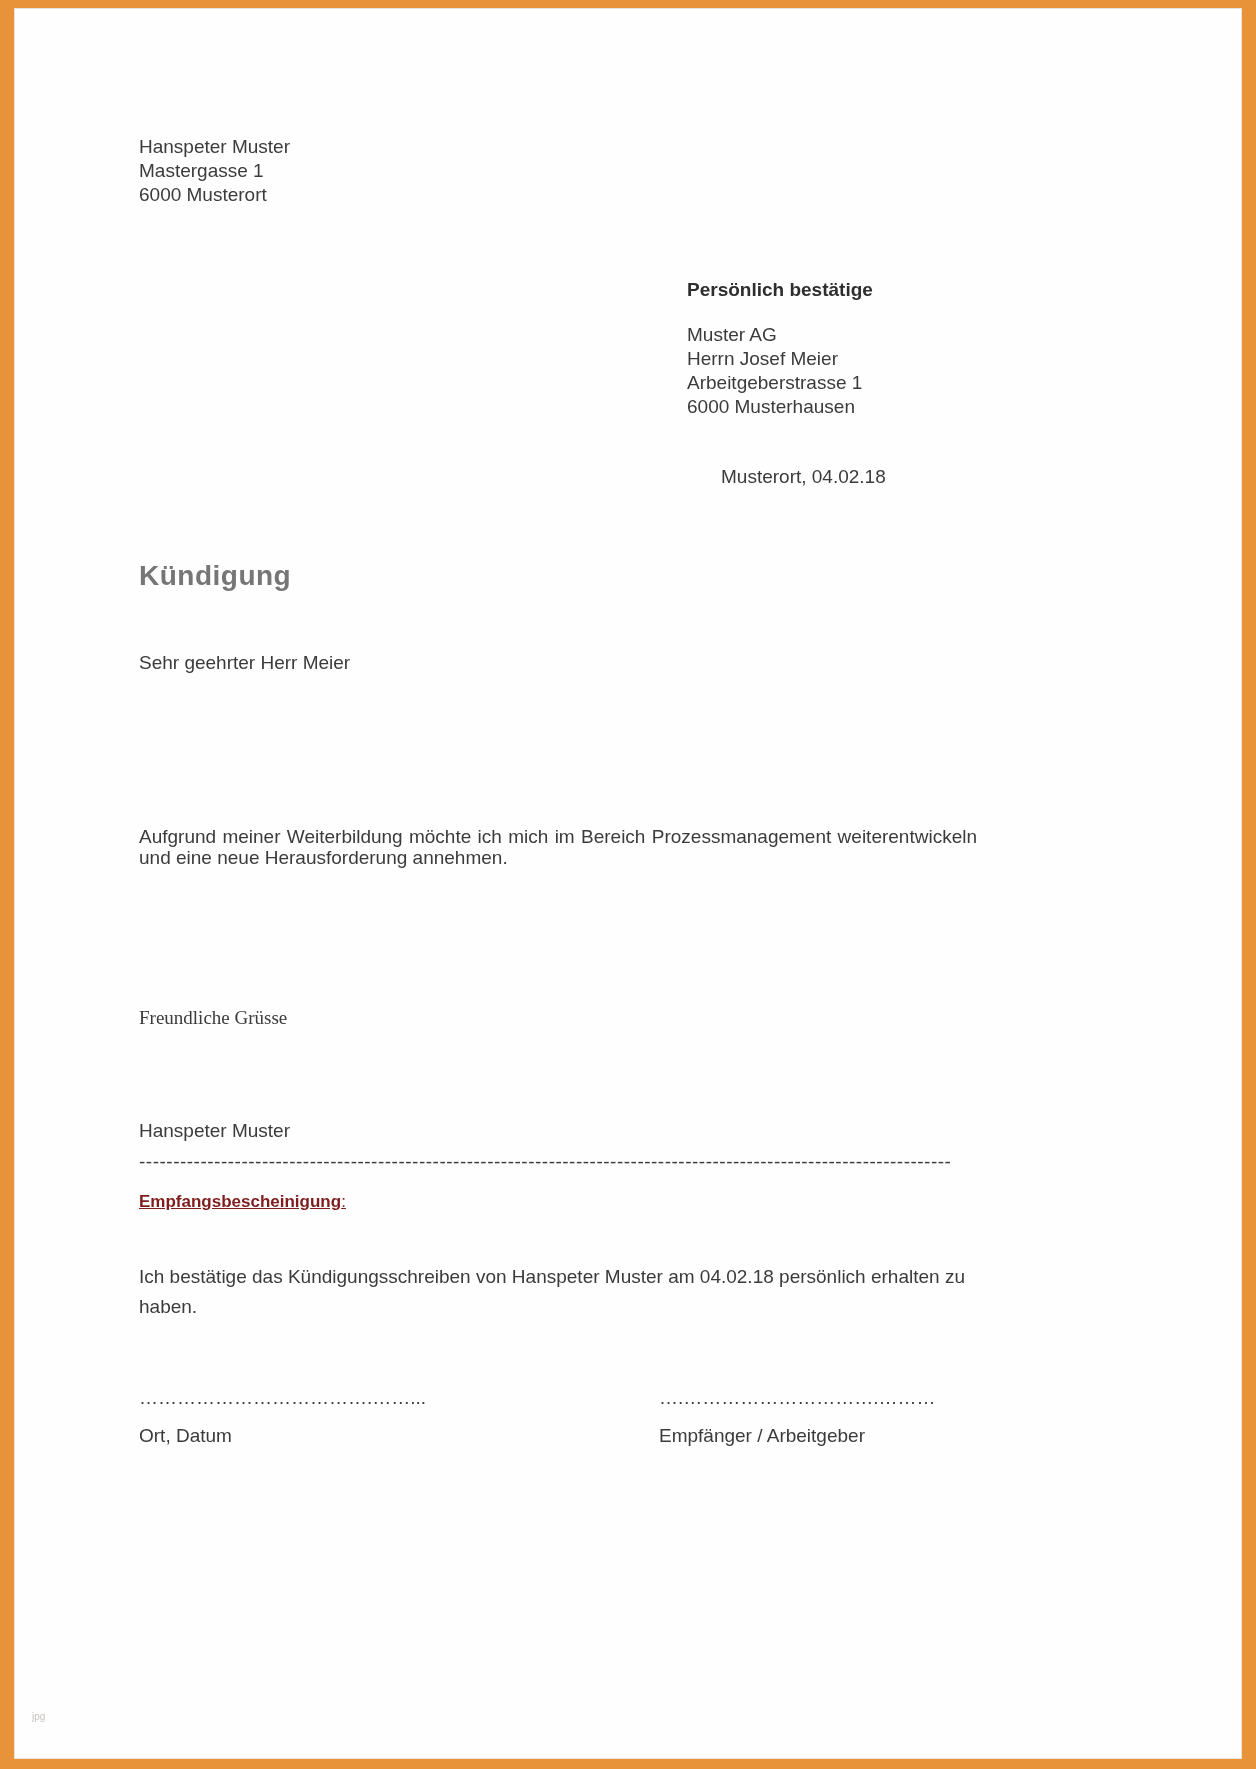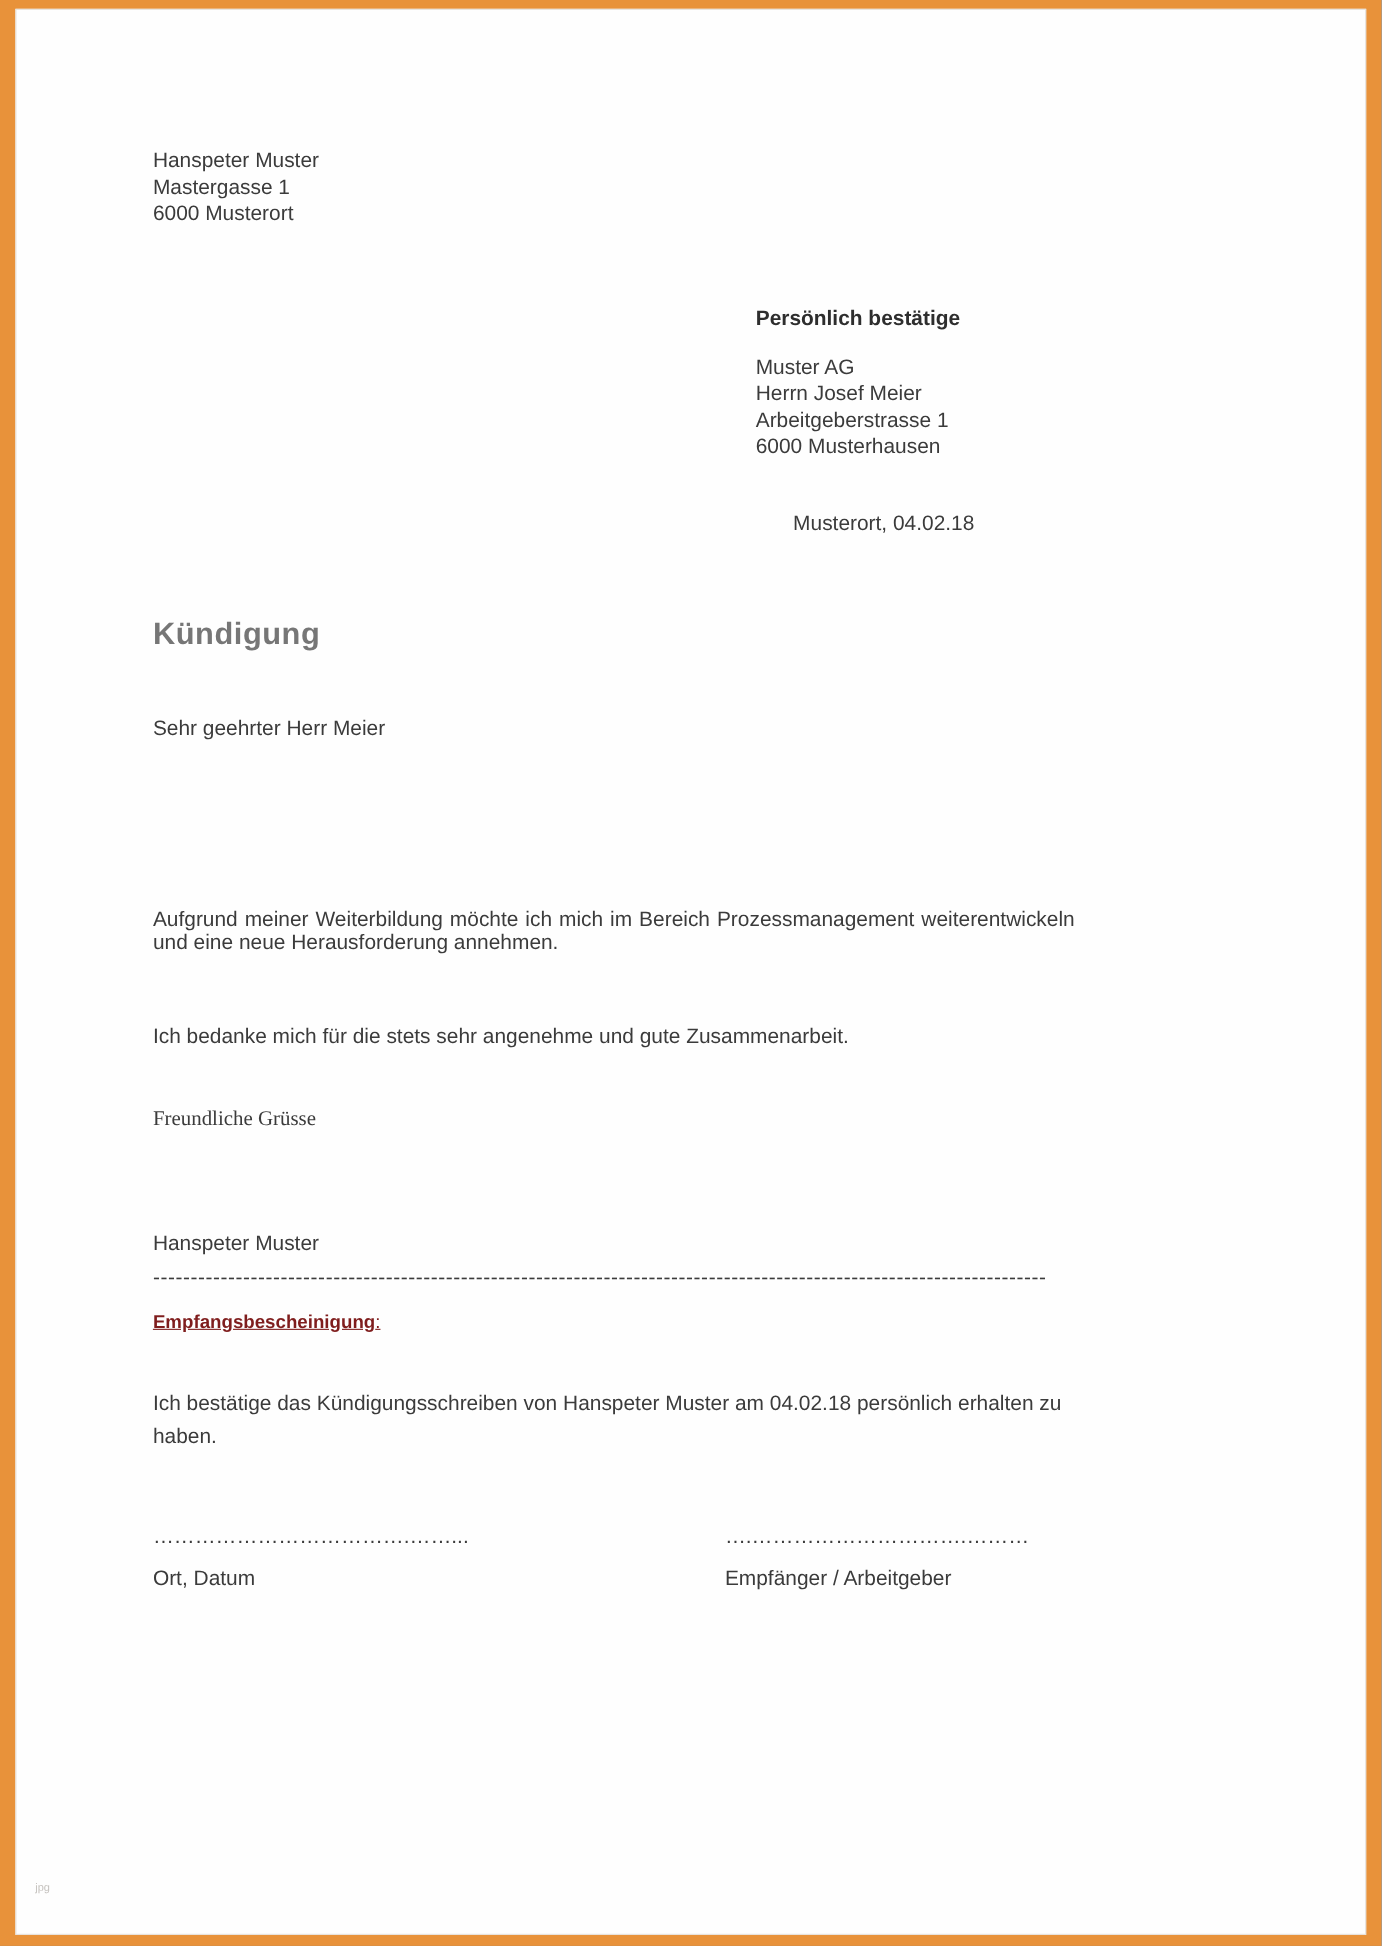--- a/index.html
+++ b/index.html
@@ -72,21 +72,20 @@
 
   <div class="abs" style="left:721px; top:465px;">Musterort, 04.02.18</div>
 
   <div class="abs subject" style="left:139px; top:564px;">Kündigung</div>
 
   <div class="abs" style="left:139px; top:651px;">Sehr geehrter Herr Meier</div>
 
 
   <div class="abs para justify" style="left:139px; top:826px; width:838px;">Aufgrund meiner Weiterbildung möchte ich mich im Bereich Prozessmanagement weiterentwickeln und eine neue Herausforderung annehmen.</div>
 
-  <div class="abs para" style="left:139px; top:928px; width:852px;">Ich bedanke mich für die stets sehr angenehme und gute Zusammenarbeit.</div>
 
   <div class="abs" style="left:139px; top:1006px;font-family:Liberation Serif, serif;">Freundliche Grüsse</div>
 
   <div class="abs" style="left:139px; top:1119px;">Hanspeter Muster</div>
 
   <div class="abs divider" style="left:139px; top:1150px;">------------------------------------------------------------------------------------------------------------------------</div>
 
   <div class="abs receipt-heading" style="left:139px; top:1190px;">
     <span class="hd">Empfangsbescheinigung</span><span>:</span>
   </div>

